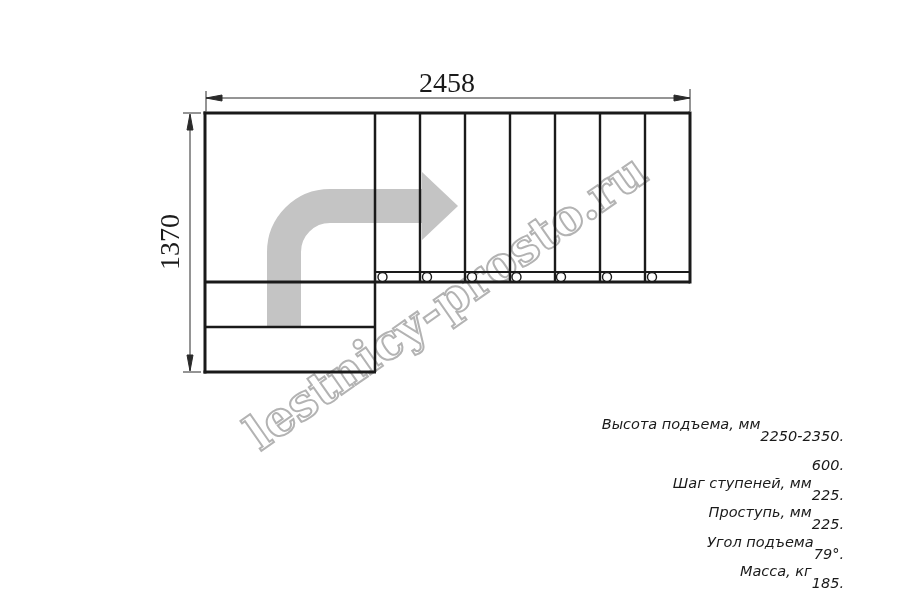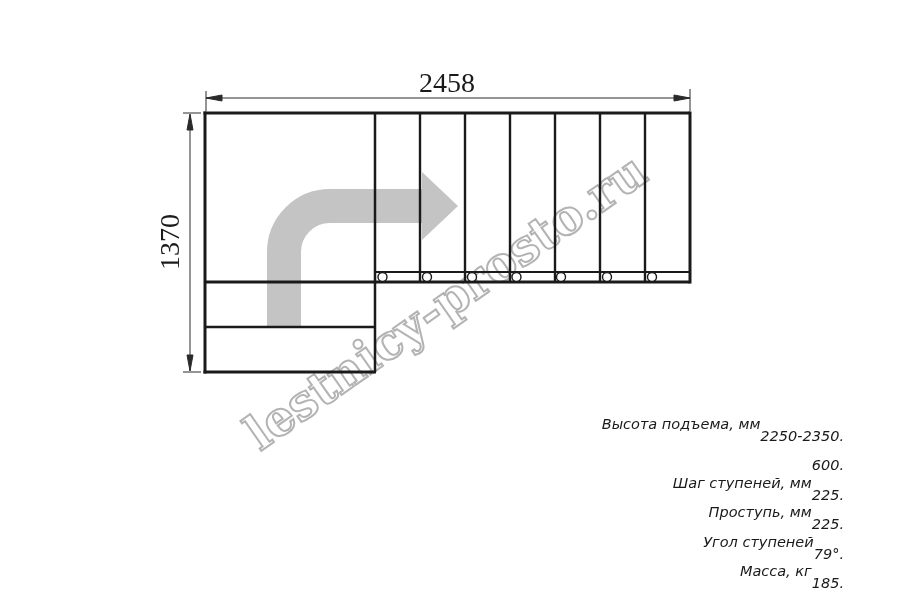--- a/index.html
+++ b/index.html
@@ -119,21 +119,21 @@
     </div>
     <div class="spec-row">
       <span class="spec-label">Шаг ступеней, мм</span>
       <span class="spec-value">225.</span>
     </div>
     <div class="spec-row">
       <span class="spec-label">Проступь, мм</span>
       <span class="spec-value">225.</span>
     </div>
     <div class="spec-row">
-      <span class="spec-label">Угол ступеней</span>
+      <span class="spec-label">Угол подъема</span>
       <span class="spec-value">79°.</span>
     </div>
     <div class="spec-row">
       <span class="spec-label">Масса, кг</span>
       <span class="spec-value">185.</span>
     </div>
   </div>
 
 </div>
 

